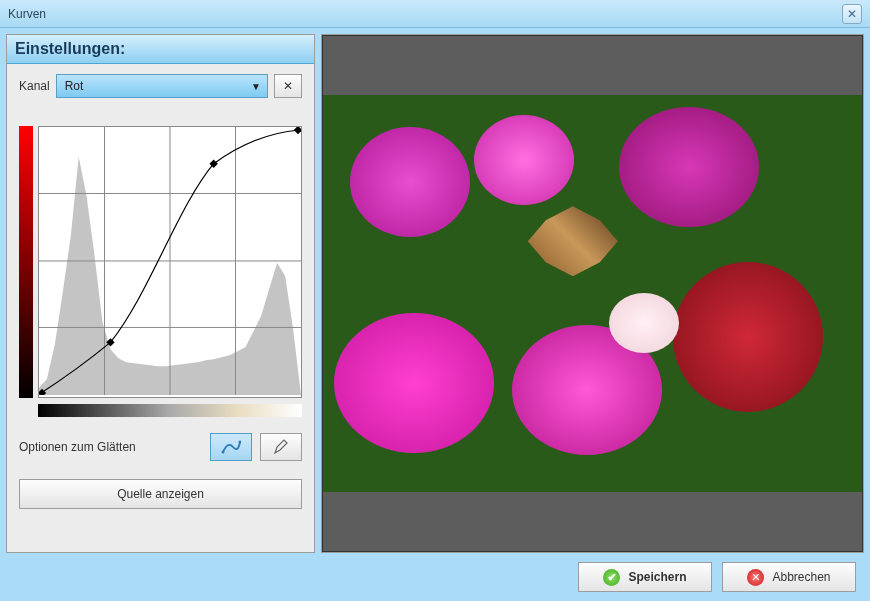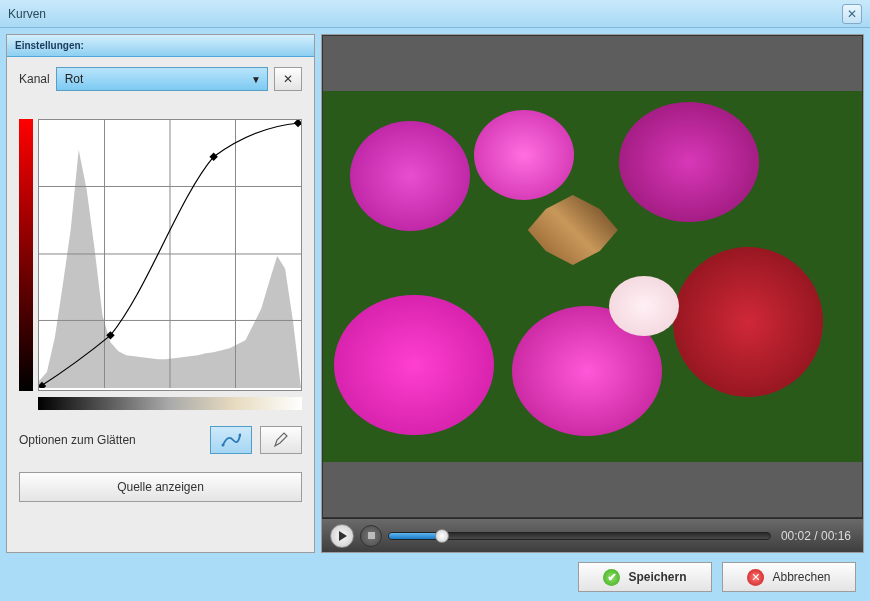--- a/index.html
+++ b/index.html
@@ -3,21 +3,21 @@
 <meta charset="utf-8">
 <style>
 *{box-sizing:border-box;margin:0;padding:0;font-family:Tahoma,Arial,sans-serif;font-size:12px;}
 body{background:#aadcf7;width:870px;height:601px;overflow:hidden;}
 .window{width:870px;height:601px;display:flex;flex-direction:column;}
 .titlebar{background:linear-gradient(#c9e9fb,#a8d9f5);height:28px;display:flex;align-items:center;padding:0 8px;border-bottom:1px solid #7fb8d8;}
 .titlebar .title{flex:1;color:#2a4a5a;font-weight:normal;}
 .titlebar .close{width:20px;height:20px;background:linear-gradient(#eaf6fd,#c5e4f6);border:1px solid #7faac9;border-radius:3px;display:flex;align-items:center;justify-content:center;color:#3a6a8a;cursor:pointer;}
 .body{flex:1;display:flex;padding:6px 6px 0 6px;gap:6px;}
 .left-panel{width:309px;background:#ececec;border:1px solid #9c9c9c;display:flex;flex-direction:column;}
-.settings-header{background:linear-gradient(#d3effc,#8ecff2);border-bottom:1px solid #4fa8d8;padding:5px 8px;color:#1a3a5a;font-weight:bold;font-size:10px;}
+.settings-header{background:linear-gradient(#d3effc,#8ecff2);border-bottom:1px solid #4fa8d8;padding:5px 8px;color:#1a3a5a;font-weight:bold;font-size:16px;}
 .settings-body{padding:10px 12px;flex:1;display:flex;flex-direction:column;}
 .channel-row{display:flex;align-items:center;gap:6px;margin-bottom:28px;}
 .channel-label{color:#333;}
 .channel-select{flex:1;height:24px;background:linear-gradient(#b9e4fb,#7dcaf2);border:1px solid #5a9ec5;display:flex;align-items:center;padding:0 8px;color:#222;position:relative;cursor:pointer;}
 .channel-select .arrow{position:absolute;right:6px;font-size:10px;}
 .square-btn{width:28px;height:24px;background:linear-gradient(#fdfdfd,#e4e4e4);border:1px solid #9c9c9c;display:flex;align-items:center;justify-content:center;cursor:pointer;color:#333;}
 .curve-area{display:flex;gap:5px;margin-bottom:6px;}
 .y-gradient{width:14px;height:272px;background:linear-gradient(to bottom,#ff0000,#000000);}
 .curve-box{flex:1;height:272px;background:#fff;border:1px solid #8a8a8a;position:relative;overflow:hidden;}
 .histogram{position:absolute;inset:0;}
@@ -129,33 +129,20 @@
           <div class="flower" style="left:5%;top:8%;width:120px;height:110px;background:radial-gradient(#e84fd0,#b01898);"></div>
           <div class="flower" style="left:28%;top:5%;width:100px;height:90px;background:radial-gradient(#ff6fe0,#c828a8);"></div>
           <div class="flower" style="left:55%;top:3%;width:140px;height:120px;background:radial-gradient(#d838b8,#901270);"></div>
           <div class="flower" style="left:2%;top:55%;width:160px;height:140px;background:radial-gradient(#ff3fd0,#c818a0);"></div>
           <div class="flower" style="left:35%;top:58%;width:150px;height:130px;background:radial-gradient(#ff58d8,#b81890);"></div>
           <div class="flower" style="left:65%;top:42%;width:150px;height:150px;background:radial-gradient(#d02838,#801018);"></div>
           <div class="flower" style="left:53%;top:50%;width:70px;height:60px;background:radial-gradient(#fff0f5,#f0d0d8);"></div>
           <div style="position:absolute;left:38%;top:28%;width:90px;height:70px;background:linear-gradient(45deg,#8a5a2a,#c8985a,#5a3818);clip-path:polygon(50% 0%,80% 20%,100% 50%,80% 80%,50% 100%,20% 80%,0% 50%,20% 20%);"></div>
         </div>
       </div>
-      <div class="playbar">
-        <div class="play-btn">
-            <div class="tri"></div>
-          </div>
-        <div class="stop-btn">
-            <div class="sq"></div>
-          </div>
-        <div class="seek">
-          <div class="prog"></div>
-          <div class="thumb"></div>
-        </div>
-        <div class="time"><span>00:02</span><span> / </span><span>00:16</span></div>
-      </div>
     </div>
   </div>
   <div class="footer">
     <div class="footer-btn primary">
       <span class="icon-circle icon-ok">✔</span>
       <span>Speichern</span>
     </div>
     <div class="footer-btn">
       <span class="icon-circle icon-cancel">✕</span>
       <span>Abbrechen</span>

